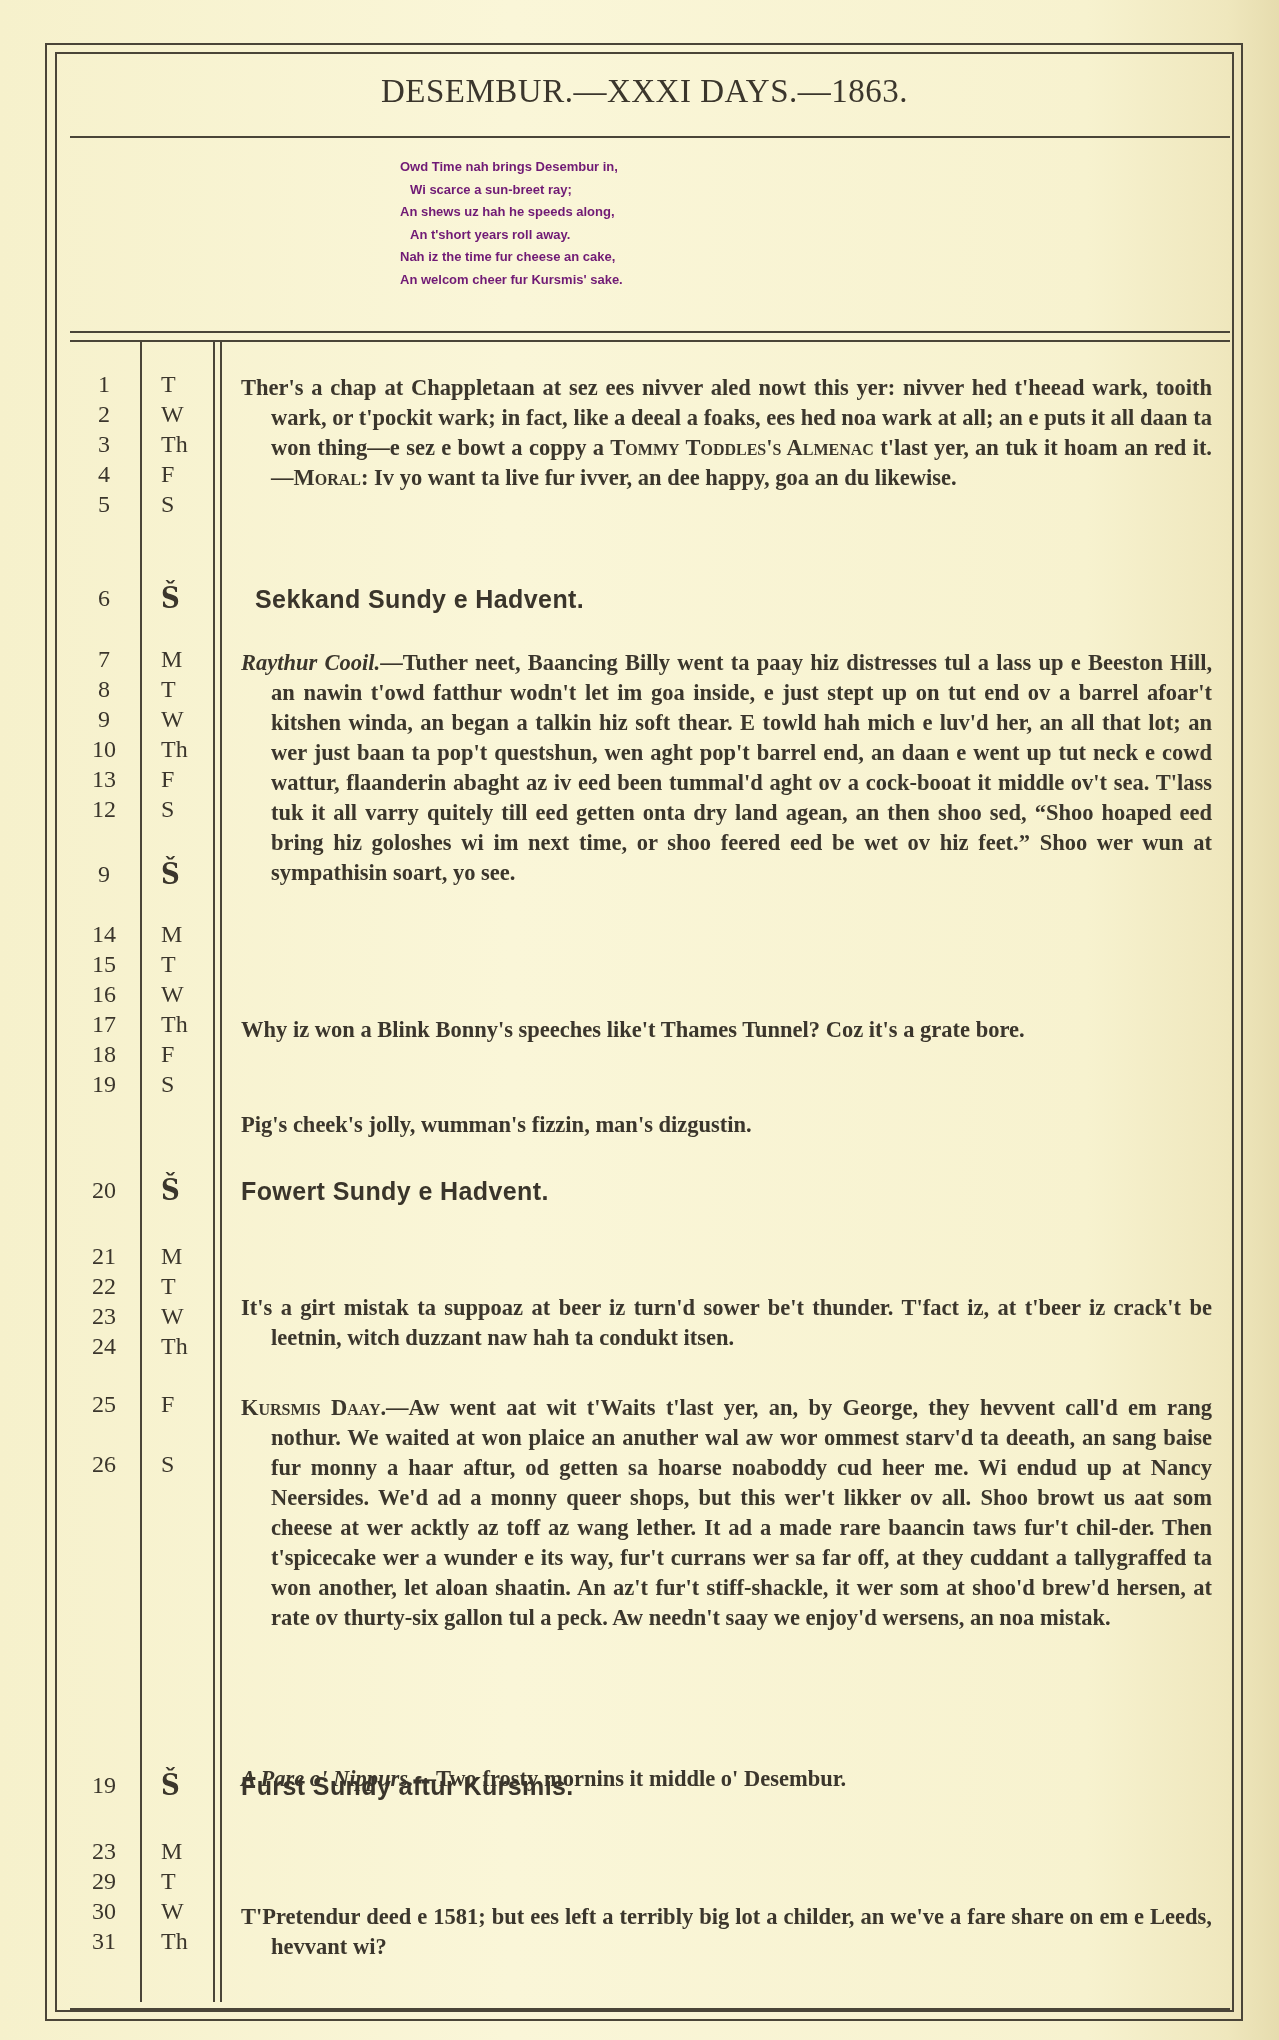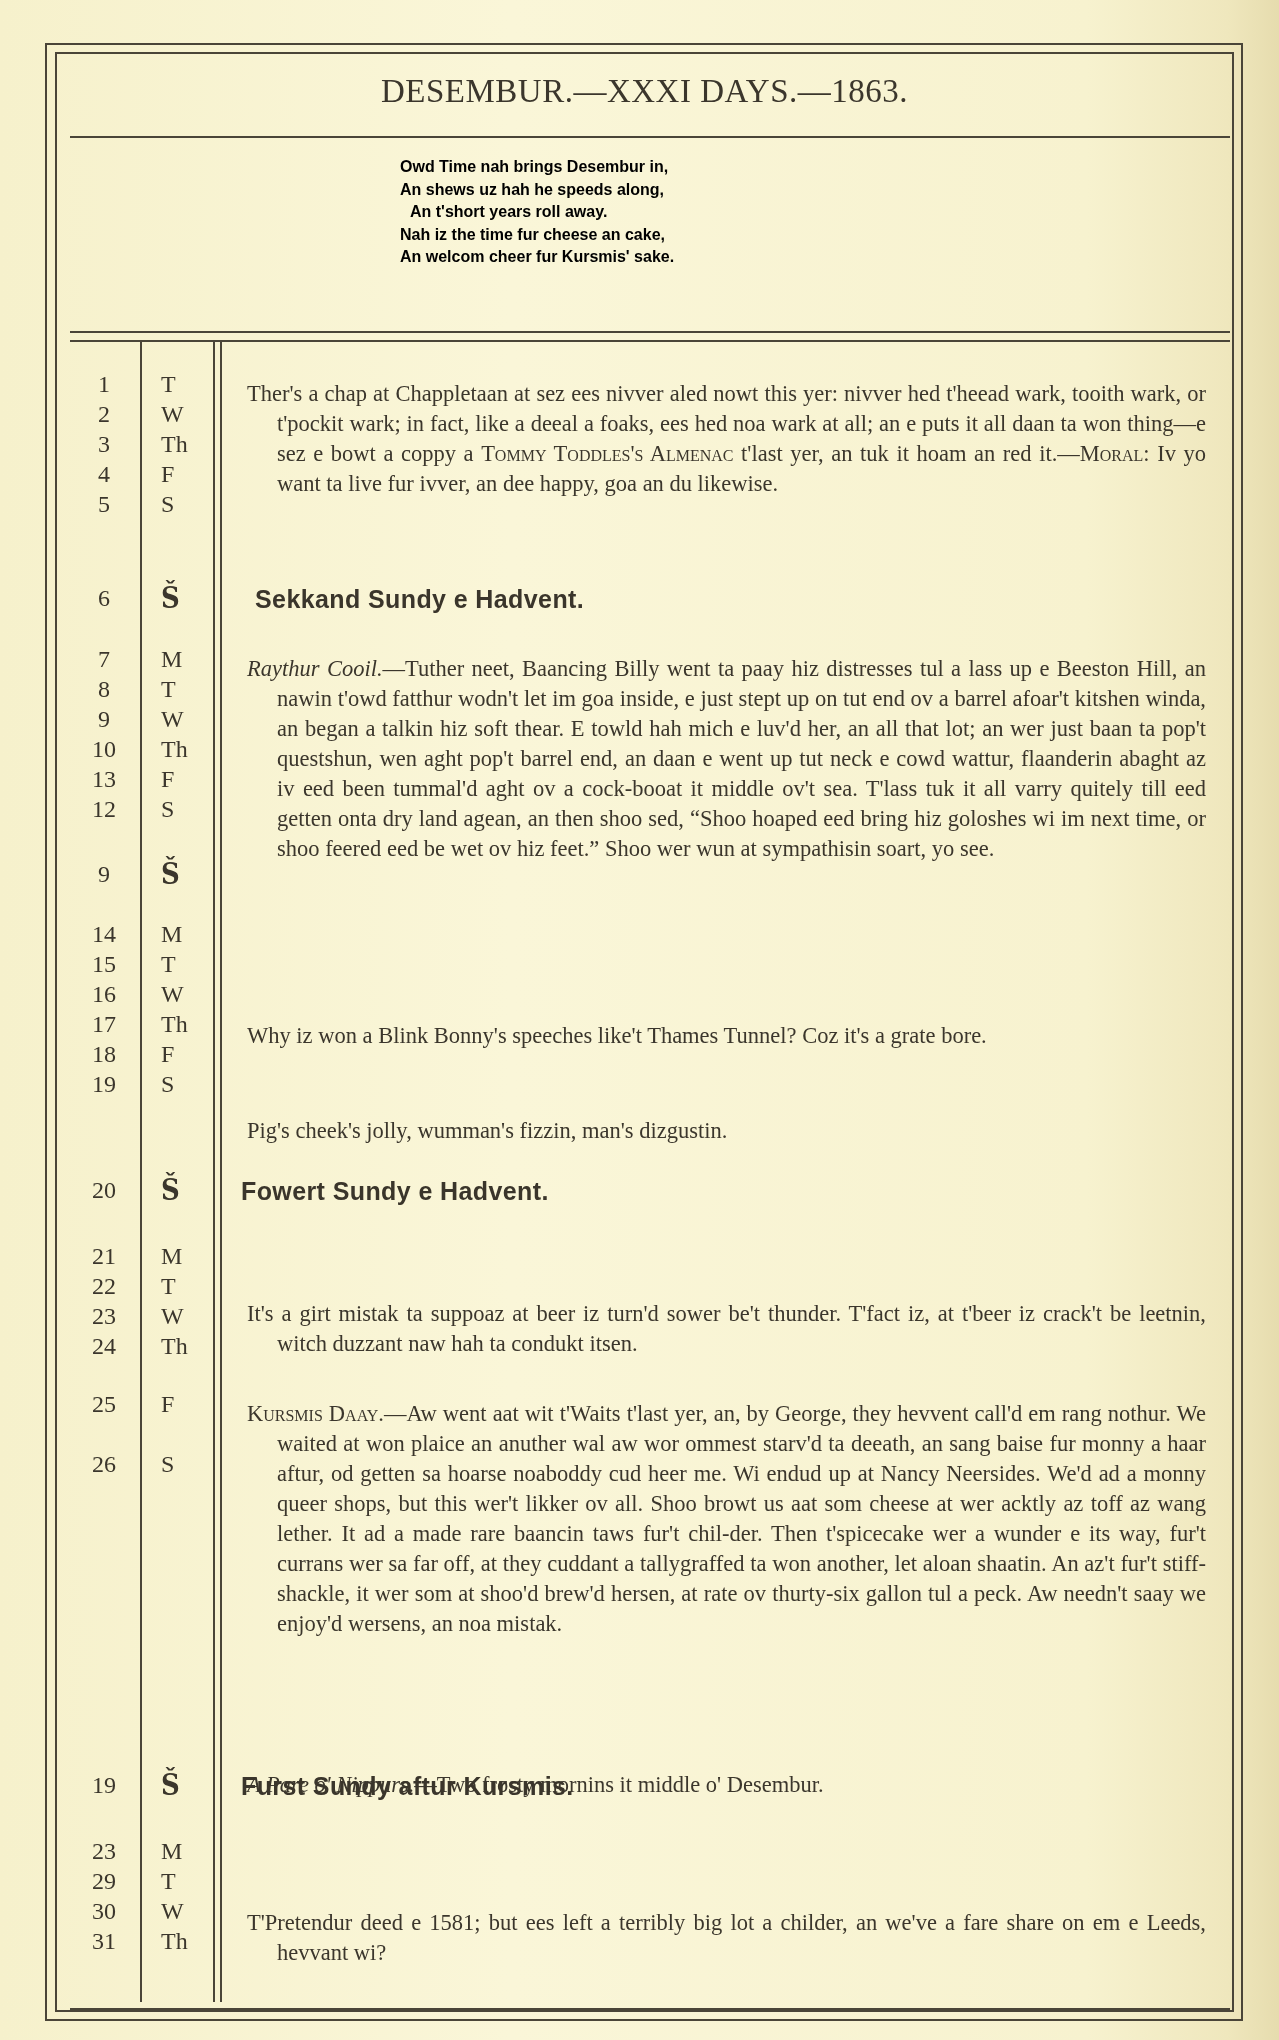--- a/index.html
+++ b/index.html
@@ -20,52 +20,53 @@
   }
   .title {
     position: absolute; left: 55px; width: 1179px; top: 72px; text-align: center;
     font-size: 33px; letter-spacing: 0.5px; font-weight: normal;
     font-family: "Liberation Serif", serif; transform: scaleY(1.05);
   }
   .rule { position: absolute; background: #4a4538; }
   .verse {
     position: absolute; left: 400px; top: 156px; width: 500px;
     font-family: "Liberation Sans", "DejaVu Sans", sans-serif; font-weight: bold;
-    font-size: 16px; line-height: 22.5px; color: #000000;
+    font-size: 13px; line-height: 22.5px; color: #701a75;
   }
   .verse .line { display: block; white-space: nowrap; }
   .verse .indent { padding-left: 10px; }
   .vline { position: absolute; top: 342px; height: 1660px; width: 2px; background: #4a4538; }
   .row { position: absolute; left: 0; width: 1279px; }
   .num { position: absolute; width: 68px; left: 70px; text-align: center; font-size: 24px; }
   .dow { position: absolute; left: 145px; width: 66px; text-align: left; padding-left: 16px; font-size: 24px; box-sizing: border-box; }
   .sun-icon { font-family: "DejaVu Serif", serif; font-weight: bold; font-size: 26px; display: inline-block; transform: scaleY(1.15); }
   .text-block {
     position: absolute; left: 239px; width: 975px; font-size: 22.5px; line-height: 30px;
   }
-  .para { margin: 8px; text-indent: -30px; padding-left: 30px; text-align: justify; }
+  .para { margin: 2px; text-indent: -30px; padding-left: 30px; text-align: justify; font-weight: bold; }
   .para .lbl { font-style: italic; }
   .sc { font-variant: small-caps; }
   .sunday {
     position: absolute; left: 241px; font-family: "Liberation Sans", "DejaVu Sans", sans-serif;
     font-weight: bold; font-size: 25px; letter-spacing: 0.4px; color: #3a352b;
   }
   .daycell { line-height: 30px; }
 </style>
 </head>
 <body>
 
 <div class="frame-outer"></div>
 <div class="frame-inner"></div>
 
 <h1 class="title" style="margin:0;">DESEMBUR.—XXXI DAYS.—1863.</h1>
 <div class="rule" style="left:70px;top:136px;width:1160px;height:2px;"></div>
 
 <div class="verse" id="verse">
     <span class="line">Owd Time nah brings Desembur in,</span>
+    <span class="line indent">Wi scarce a sun-breet ray;</span>
     <span class="line">An shews uz hah he speeds along,</span>
     <span class="line indent">An t'short years roll away.</span>
     <span class="line">Nah iz the time fur cheese an cake,</span>
     <span class="line">An welcom cheer fur Kursmis' sake.</span>
   </div>
 
 <div class="rule" style="left:70px;top:331px;width:1160px;height:2px;"></div>
 <div class="rule" style="left:70px;top:340px;width:1160px;height:2px;"></div>
 
 <div class="vline" style="left:140px;"></div>

